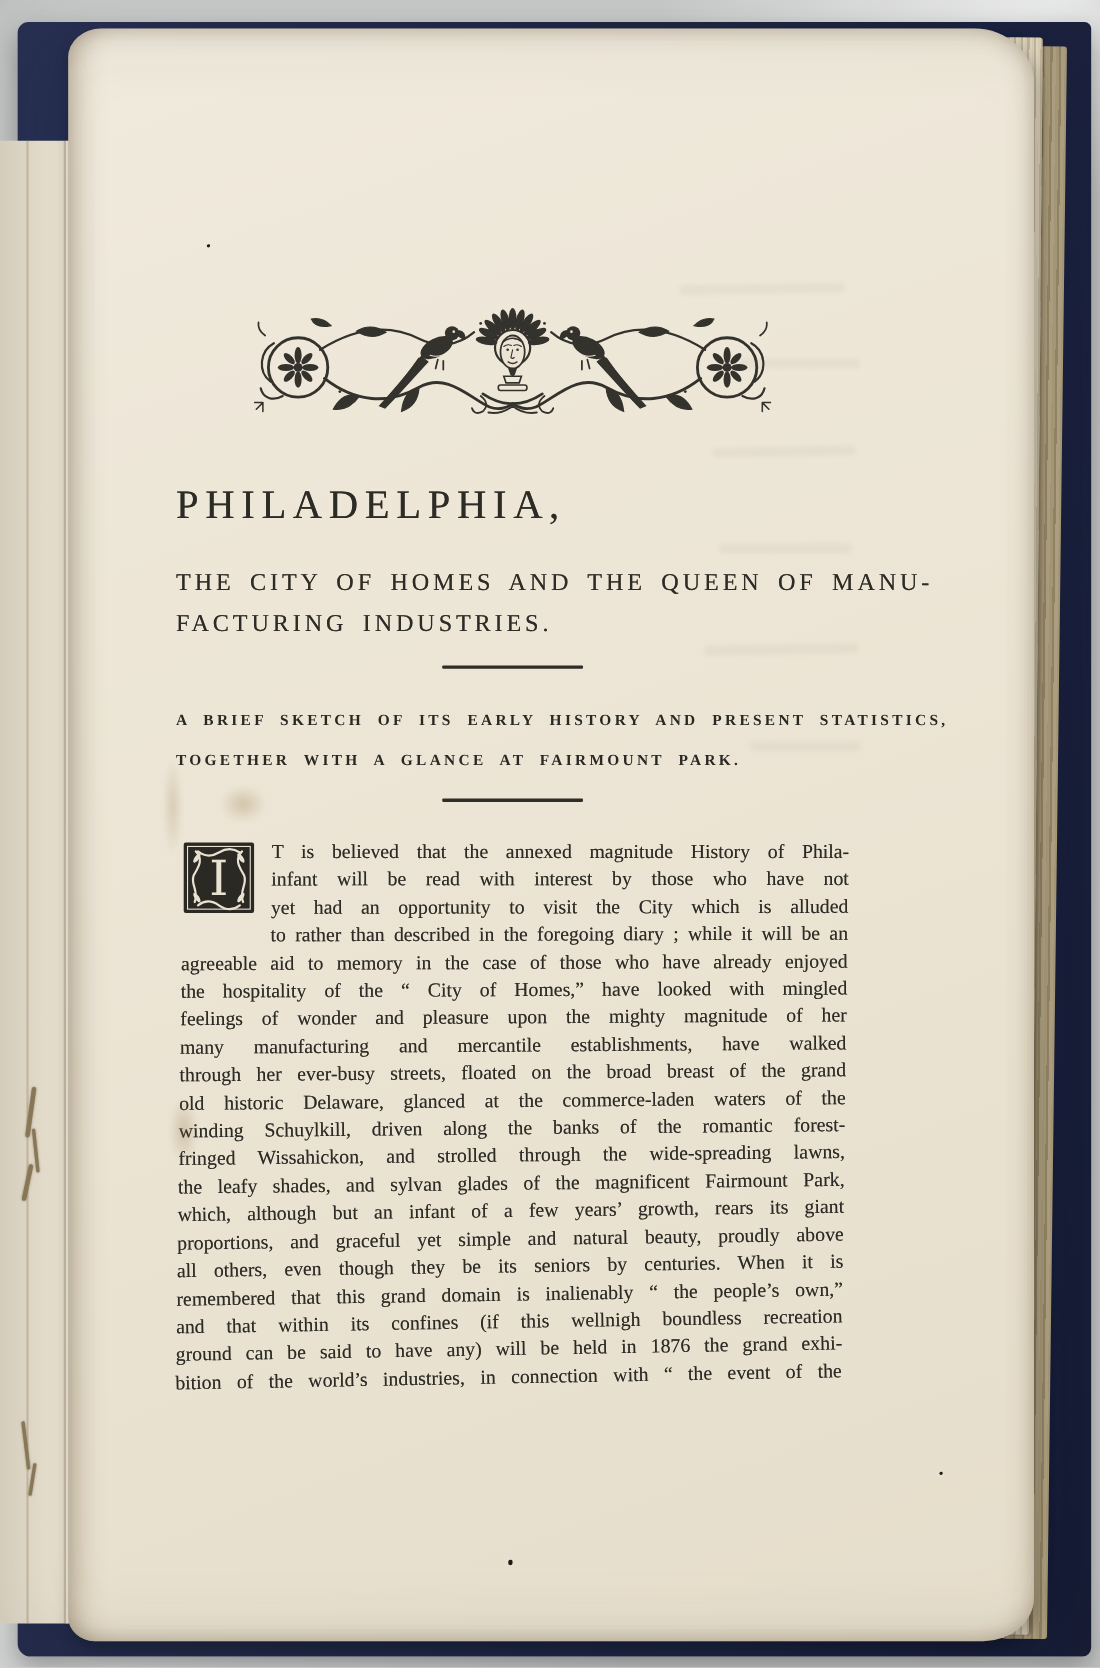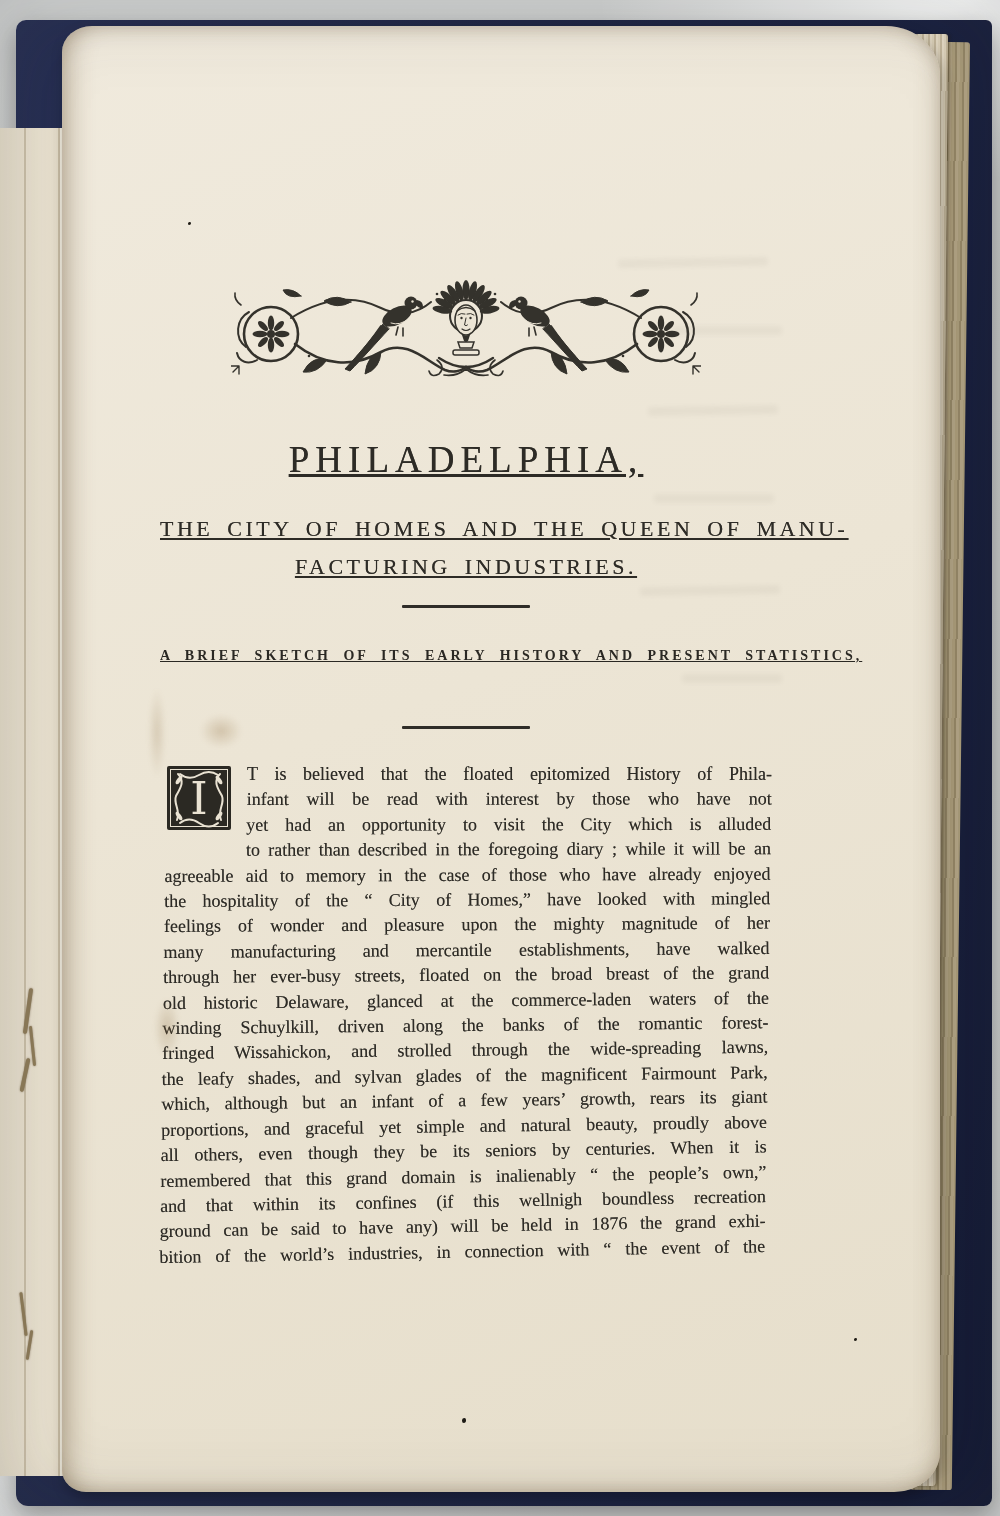--- a/index.html
+++ b/index.html
@@ -34,21 +34,21 @@
   .page{position:absolute;left:62px;top:26px;width:878px;height:1466px;
     background:linear-gradient(160deg,#f0ead d 0%, #ece5d5 45%, #e6decb 100%);
     background:linear-gradient(160deg,#f0eadd 0%, #ece5d5 45%, #e6decb 100%);
     border-radius:30px 54px 46px 24px / 26px 50px 40px 22px;
     box-shadow:inset 20px 0 26px -14px rgba(96,74,42,.38),
                inset -16px 0 24px -16px rgba(96,74,42,.34),
                inset 0 -14px 22px -14px rgba(96,74,42,.28),
                inset 0 16px 22px -16px rgba(96,74,42,.22),
                3px 6px 14px rgba(0,0,0,.28);}
   .content{position:absolute;left:98px;top:0;width:612px;height:100%;color:#2d2b26;}
-  .centered{position:absolute;left:0;width:100%;text-align:center;white-space:nowrap;text-decoration:underline;}
+  .centered{position:absolute;left:0;width:100%;text-align:left;white-space:nowrap;}
   .title{top:412px;font-size:37px;letter-spacing:6px;text-shadow:0 0 .5px rgba(30,28,22,.7);}
   .subtitle{font-size:22px;letter-spacing:3.5px;word-spacing:5px;text-shadow:0 0 .4px rgba(30,28,22,.6);}
   .sub1{top:490px;} .sub2{top:528px;}
   .rule{position:absolute;left:calc(50% - 64px);width:128px;height:3px;background:#2f2d28;border-radius:1px;}
   .r1{top:579px;} .r2{top:700px;}
   .heading{font-size:14px;font-weight:bold;letter-spacing:3px;word-spacing:6px;color:#2a2823;}
   .h1{top:622px;} .h2{top:658px;}
   
   .bodywrap{position:absolute;left:6px;top:736px;width:606px;}
   .dropcap{float:left;width:66px;height:66px;margin:3px 15px 10px 0;}
@@ -161,20 +161,21 @@
             <path d="M235,95 q-10,8 -22,6 M235,95 q10,8 22,6" stroke-width="1.7"></path>
           </g>
         </g>
       </svg>
 
       <div class="centered title">PHILADELPHIA,</div>
       <div class="centered subtitle sub1">THE CITY OF HOMES AND THE QUEEN OF MANU-</div>
       <div class="centered subtitle sub2">FACTURING INDUSTRIES.</div>
       <div class="rule r1"></div>
       <div class="centered heading h1">A BRIEF SKETCH OF ITS EARLY HISTORY AND PRESENT STATISTICS,</div>
+      <div class="centered heading h2">TOGETHER WITH A GLANCE AT FAIRMOUNT PARK.</div>
       <div class="rule r2"></div>
 
       <div class="bodywrap">
         <svg class="dropcap" viewBox="0 0 66 66">
           <rect x="1" y="1" width="64" height="64" rx="2" fill="#2b2923"></rect>
           <rect x="4.5" y="4.5" width="57" height="57" fill="none" stroke="#e9e2d2" stroke-width="1"></rect>
           <g stroke="#e9e2d2" stroke-width="2" fill="none" stroke-linecap="round">
             <path d="M12,9 C20,17 13,25 10,31 C7,39 15,45 11,55"></path>
             <path d="M54,9 C46,17 53,25 56,31 C59,39 51,45 55,55"></path>
             <path d="M14,58 q9,-7 19,0 q10,7 19,0"></path>
@@ -182,21 +183,21 @@
           </g>
           <g fill="#e9e2d2">
             <ellipse cx="13" cy="15" rx="2" ry="5" transform="rotate(35 13 15)"></ellipse>
             <ellipse cx="53" cy="15" rx="2" ry="5" transform="rotate(-35 53 15)"></ellipse>
             <ellipse cx="13" cy="51" rx="2" ry="5" transform="rotate(-35 13 51)"></ellipse>
             <ellipse cx="53" cy="51" rx="2" ry="5" transform="rotate(35 53 51)"></ellipse>
           </g>
           <text x="33" y="49" font-family="DejaVu Serif, Liberation Serif, serif" font-size="44" fill="#e9e2d2" text-anchor="middle">I</text>
         </svg>
         <div id="body-lines">
-            <div class="bline" style="--i: 0;">T is believed that the floated epitomized History of Phila-</div>
+            <div class="bline" style="--i: 0;">T is believed that the annexed magnitude History of Phila-</div>
             <div class="bline" style="--i: 1;">infant will be read with interest by those who have not</div>
             <div class="bline" style="--i: 2;">yet had an opportunity to visit the City which is alluded</div>
             <div class="bline" style="--i: 3;">to rather than described in the foregoing diary ; while it will be an</div>
             <div class="bline" style="--i: 4;">agreeable aid to memory in the case of those who have already enjoyed</div>
             <div class="bline" style="--i: 5;">the hospitality of the “ City of Homes,” have looked with mingled</div>
             <div class="bline" style="--i: 6;">feelings of wonder and pleasure upon the mighty magnitude of her</div>
             <div class="bline" style="--i: 7;">many manufacturing and mercantile establishments, have walked</div>
             <div class="bline" style="--i: 8;">through her ever-busy streets, floated on the broad breast of the grand</div>
             <div class="bline" style="--i: 9;">old historic Delaware, glanced at the commerce-laden waters of the</div>
             <div class="bline" style="--i: 10;">winding Schuylkill, driven along the banks of the romantic forest-</div>

